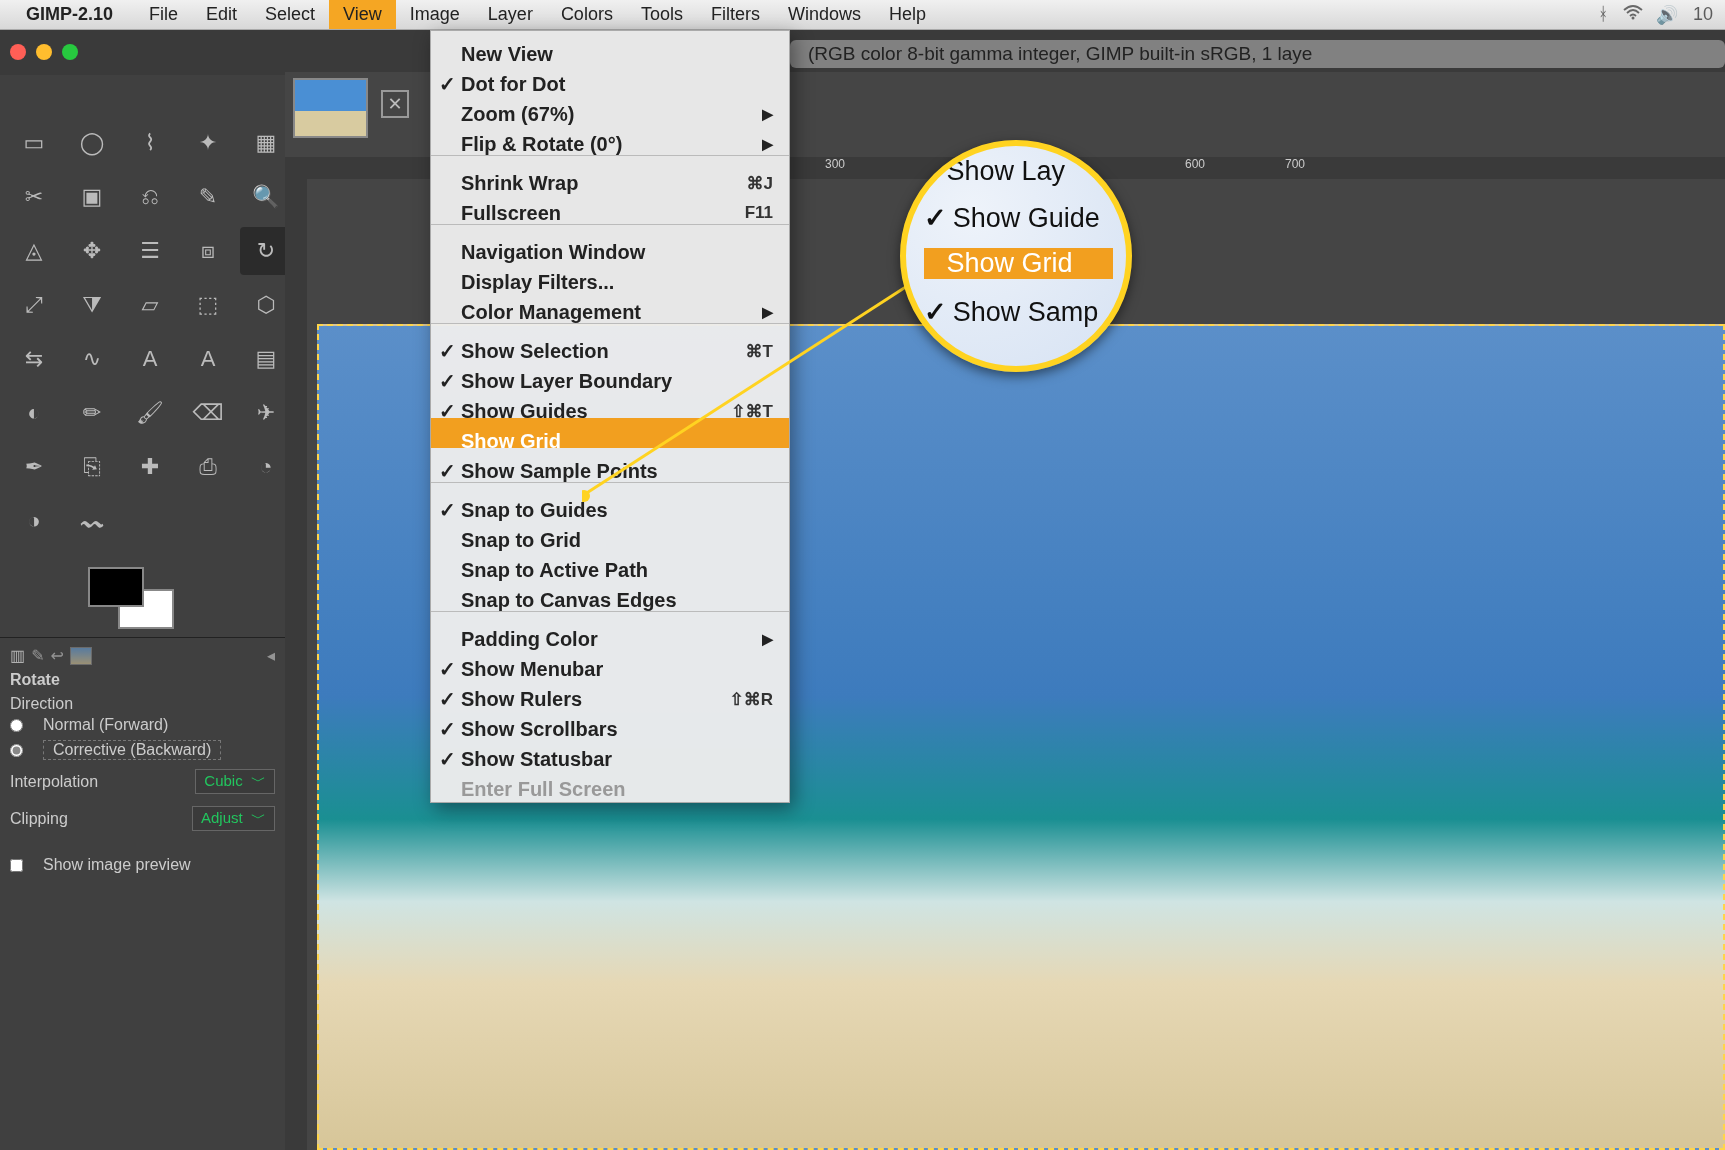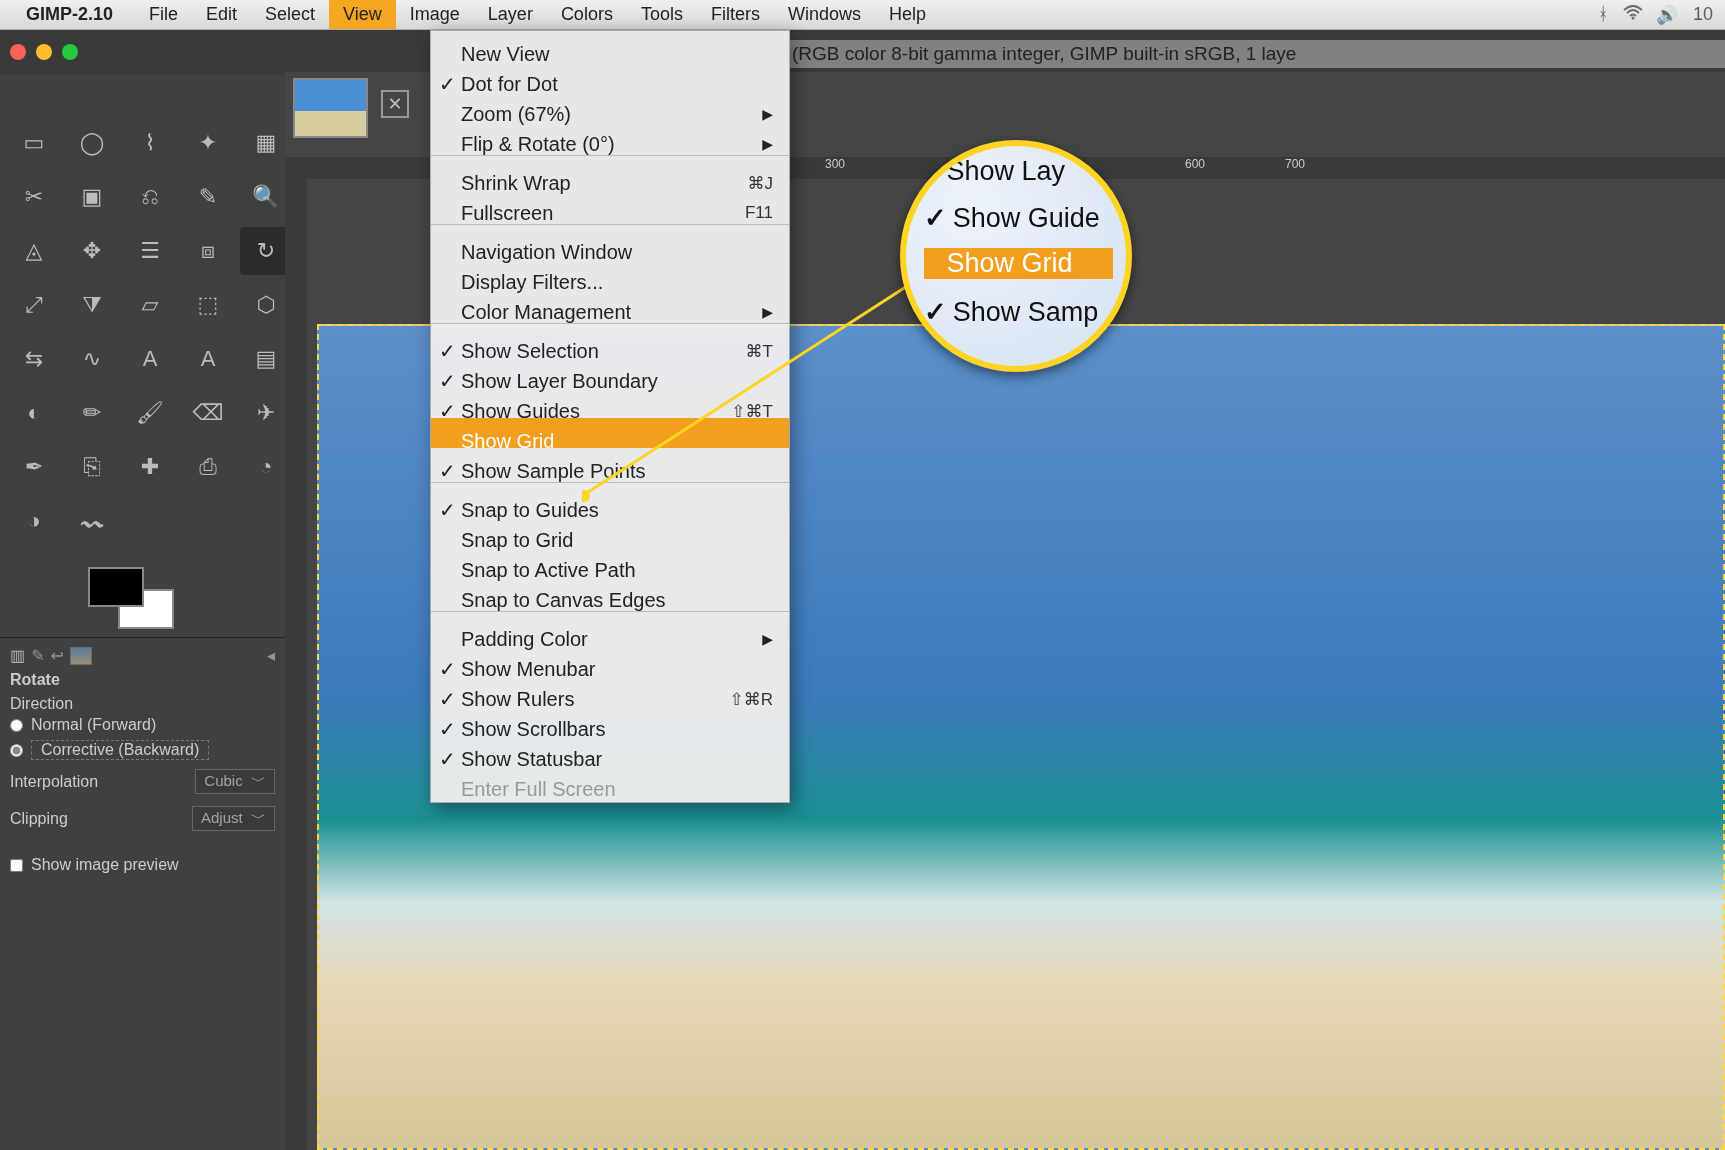--- a/index.html
+++ b/index.html
@@ -7,44 +7,44 @@
 .menubar { height: 30px; background: linear-gradient(#f0f0f0,#d8d8d8); display: flex; align-items: center; padding: 0 12px; font-size: 18px; color: #222; border-bottom:1px solid #aaa; }
 .menubar .apple { margin-right: 14px; font-size:20px; }
 .menubar .appname { font-weight: 700; margin-right: 22px; }
 .menubar .mm { padding: 4px 14px; cursor: default; }
 .menubar .mm.active { background: #f5a623; }
 .menubar .spacer { flex: 1; }
 .menubar .sysicon { margin-left: 14px; opacity: .7; }
 .traffic { position: absolute; top: 44px; left: 10px; display: flex; gap:10px; z-index:2;}
 .traffic span { width:16px;height:16px;border-radius:50%; display:inline-block;}
 .tl-red{background:#ff5f56;} .tl-yel{background:#ffbd2e;} .tl-grn{background:#27c93f;}
-.titlebar { position:absolute; top:40px; left:790px; right:0; height:28px; font-size:19px; color:#222; background:rgba(200,200,200,.5); padding-left:2px; display:flex; align-items:center; overflow:hidden; white-space:nowrap;}
+.titlebar { position:absolute; top:40px; left:790px; right:0; height:28px; font-size:19px; color:#222; background:rgba(200,200,200,.5); padding-left:18px; display:flex; align-items:center; overflow:hidden; white-space:nowrap;border-radius:6px;}
 .toolbox { position:absolute; top:75px; left:0; width:285px; height:1075px; background:#404040; }
 .tool-grid { display:grid; grid-template-columns: repeat(5, 52px); gap:6px; padding:44px 8px 14px 8px; }
 .tool { width:52px; height:48px; display:flex; align-items:center; justify-content:center; color:#bbb; }
 .tool.sel { background:#2b2b2b; border-radius:4px; }
 .colorswatch { position:relative; margin: 8px 0 0 88px; width:90px; height:70px; }
 .colorswatch .fg { position:absolute; width:56px; height:40px; background:#000; border:2px solid #888; top:0; left:0; }
 .colorswatch .bg { position:absolute; width:56px; height:40px; background:#fff; border:2px solid #888; top:22px; left:30px; }
 .tooloptions { border-top:1px solid #222; padding:8px 10px; color:#ccc; font-size:16px; }
 .tooloptions .head { font-weight:600; margin-bottom:4px; }
 .tooloptions .row { display:flex; align-items:center; justify-content:space-between; padding:6px 0; }
-.tooloptions select, .tooloptions .fakeselect { background:#3a3a3a; border:1px solid #666; color:#a3a3a3; padding:2px 8px; font-size:15px; }
-.tooloptions .radio { display:flex; align-items:center; gap:8px; padding:3px 0; }
+.tooloptions select, .tooloptions .fakeselect { background:#3a3a3a; border:1px solid #666; color:#22c55e; padding:2px 8px; font-size:15px; }
+.tooloptions .radio { display:flex; align-items:center; gap:20px; padding:3px 0; }
 .tooloptions .radio input { accent-color:#888; }
 .dotted { border:1px dashed #777; padding:0 9px; }
 .canvas-area { position:absolute; top:72px; left:285px; right:0; bottom:0; background:#454545; }
 .ruler-h { position:absolute; top:85px; left:0; right:0; height:22px; background:#3a3a3a; color:#aaa; font-size:12px; overflow:hidden;}
 .ruler-h .tick { position:absolute; top:0; font-size:12px; color:#ccc; }
 .ruler-v { position:absolute; top:107px; left:0; width:22px; bottom:0; background:#3a3a3a;}
 .thumb { position:absolute; top:6px; left:8px; width:75px; height:60px; background:linear-gradient(#4a8fd4 0%, #4a8fd4 55%, #d8cba0 55%, #d8cba0 100%); border:2px solid #888; }
 .thumb-close { position:absolute; top:18px; left:96px; width:28px; height:28px; border:2px solid #999; color:#bbb; display:flex; align-items:center; justify-content:center; font-size:18px;}
 .canvas { position:absolute; top:252px; left:32px; right:0; bottom:0; background:linear-gradient(180deg,#5b8fc9 0%,#3d7bbd 45%,#1a8f92 60%,#cfe4e3 70%,#e6d8b5 80%,#d7c699 100%); border:2px dashed #ffd54a; }
 .viewmenu { position:absolute; top:30px; left:430px; width:360px; background:rgba(236,236,236,.97); border:1px solid #aaa; box-shadow:4px 6px 18px rgba(0,0,0,.4); font-size:20px; color:#222; z-index:10; padding-bottom:6px; }
-.viewmenu .mi { display:flex; align-items:center; height:30px; padding:16px 16px 0 30px; position:relative; cursor:default; }
+.viewmenu .mi { display:flex; align-items:center; height:30px; padding:16px 16px 0 30px; position:relative; cursor:default;font-weight:bold; }
 .viewmenu .mi .check { position:absolute; left:8px; }
 .viewmenu .mi .sc { margin-left:auto; font-size:17px; color:#333; }
 .viewmenu .mi .arrow { margin-left:auto; font-size:14px; }
 .viewmenu .sep { height:1px; background:#bbb; margin:4px 0; }
 .viewmenu .mi.hi { background:#f29f1f; color:#fff; }
 .viewmenu .mi.disabled { color:#999; }
 .magnifier { position:absolute; top:140px; left:900px; width:232px; height:232px; border-radius:50%; border:6px solid #ffd321; background:radial-gradient(circle at 30% 30%, #eef3fa, #d6e2f3); overflow:hidden; z-index:20; box-shadow:0 4px 12px rgba(0,0,0,.5);}
 .magnifier .line { position:absolute; left:18px; font-size:27px; color:#111; white-space:nowrap; }
 .magnifier .line.hi { background:#f29f1f; color:#fff; padding:0 40px 0 0; }
 .callout { position:absolute; top:266px; left:582px; width:354px; height:236px; z-index:15; pointer-events:none; }

